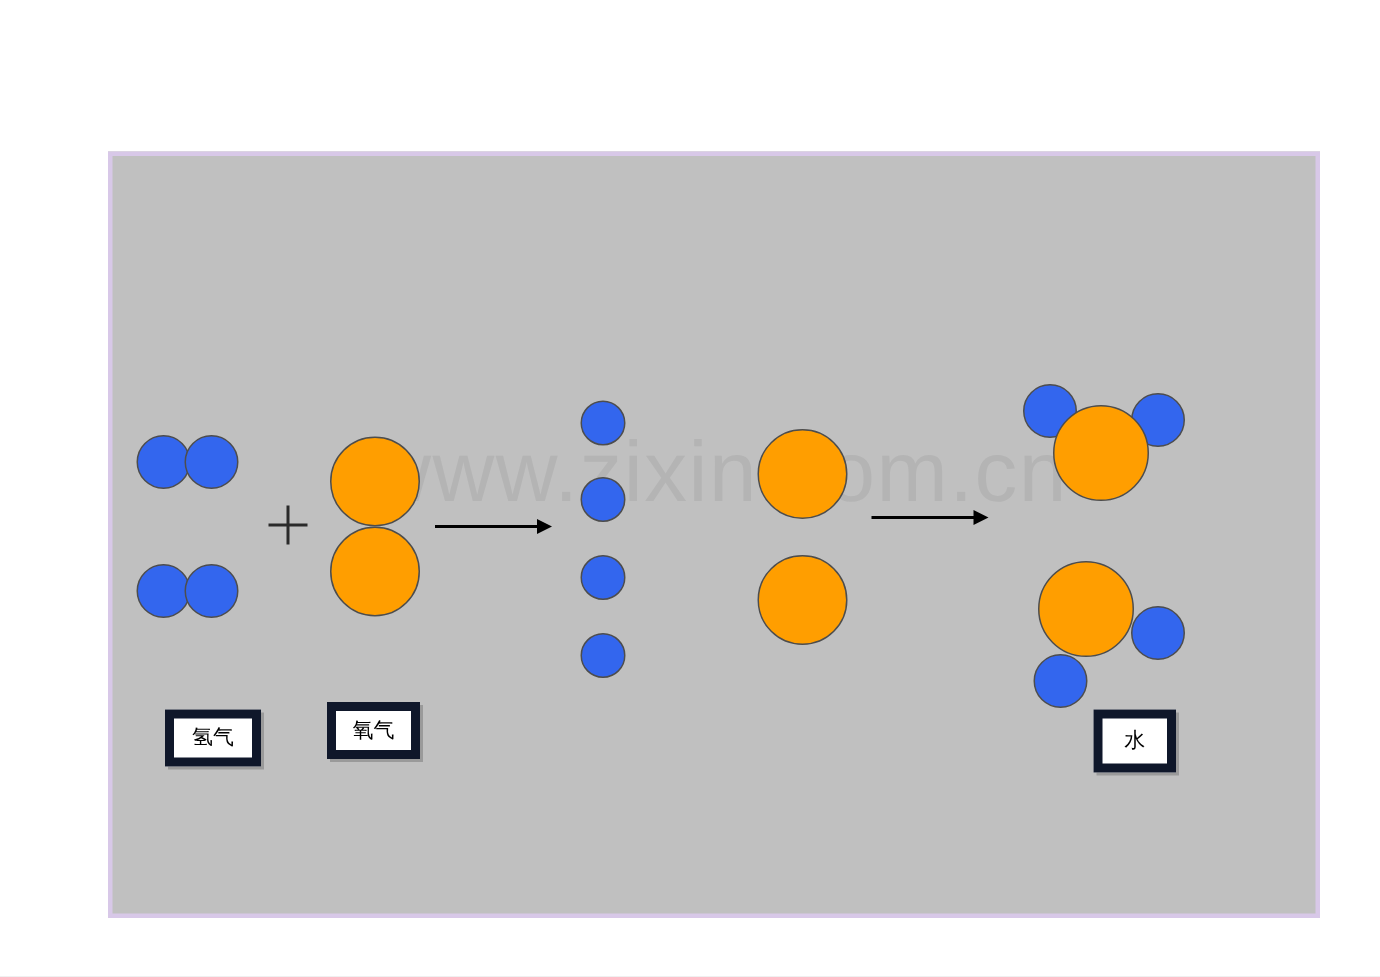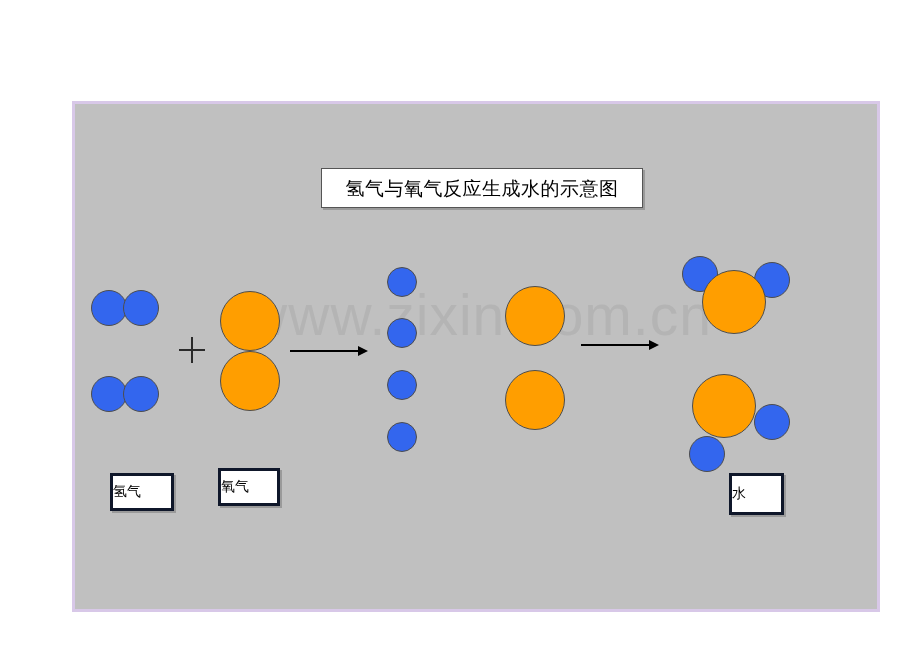--- a/index.html
+++ b/index.html
@@ -122,43 +122,41 @@
   #arrow-1 .shaft { width: 70px; }
   #arrow-1 .head  { left: 68px; }
   #arrow-2 { left: 506px; top: 235px; width: 80px; }
   #arrow-2 .shaft { width: 70px; }
   #arrow-2 .head  { left: 68px; }
 
   
   .label-box {
     position: absolute;
     background: #ffffff;
-    border: 3px solid #0f172a;
+    border: 6px solid #0f172a;
     box-shadow: 2px 2px 0 #9a9a9a;
     box-sizing: border-box;
     display: flex;
     align-items: center;
+    justify-content: center;
     font-family: Liberation Serif, serif;
     font-size: 14px;
     color: #000000;
   }
   #label-hydrogen { left: 35px;  top: 369px; width: 64px; height: 38px; }
   #label-oxygen   { left: 143px; top: 364px; width: 62px; height: 38px; }
   #label-water    { left: 654px; top: 369px; width: 55px; height: 42px; }
 </style>
 </head>
 <body>
 
 <div id="diagram-panel">
 
   <div id="watermark">www.zixin.com.cn</div>
 
-  <div id="title-box">
-    <span class="title-text">氢气与氧气反应生成水的示意图</span>
-  </div>
 
   <div class="atom atom-h" style="left:16px;  top:186px; width:36px; height:36px;"></div>
   <div class="atom atom-h" style="left:48px;  top:186px; width:36px; height:36px;"></div>
   <div class="atom atom-h" style="left:16px;  top:272px; width:36px; height:36px;"></div>
   <div class="atom atom-h" style="left:48px;  top:272px; width:36px; height:36px;"></div>
 
   <div id="plus-sign"></div>
 
   <div class="atom atom-o" style="left:145px; top:187px; width:60px; height:60px;"></div>
   <div class="atom atom-o" style="left:145px; top:247px; width:60px; height:60px;"></div>

